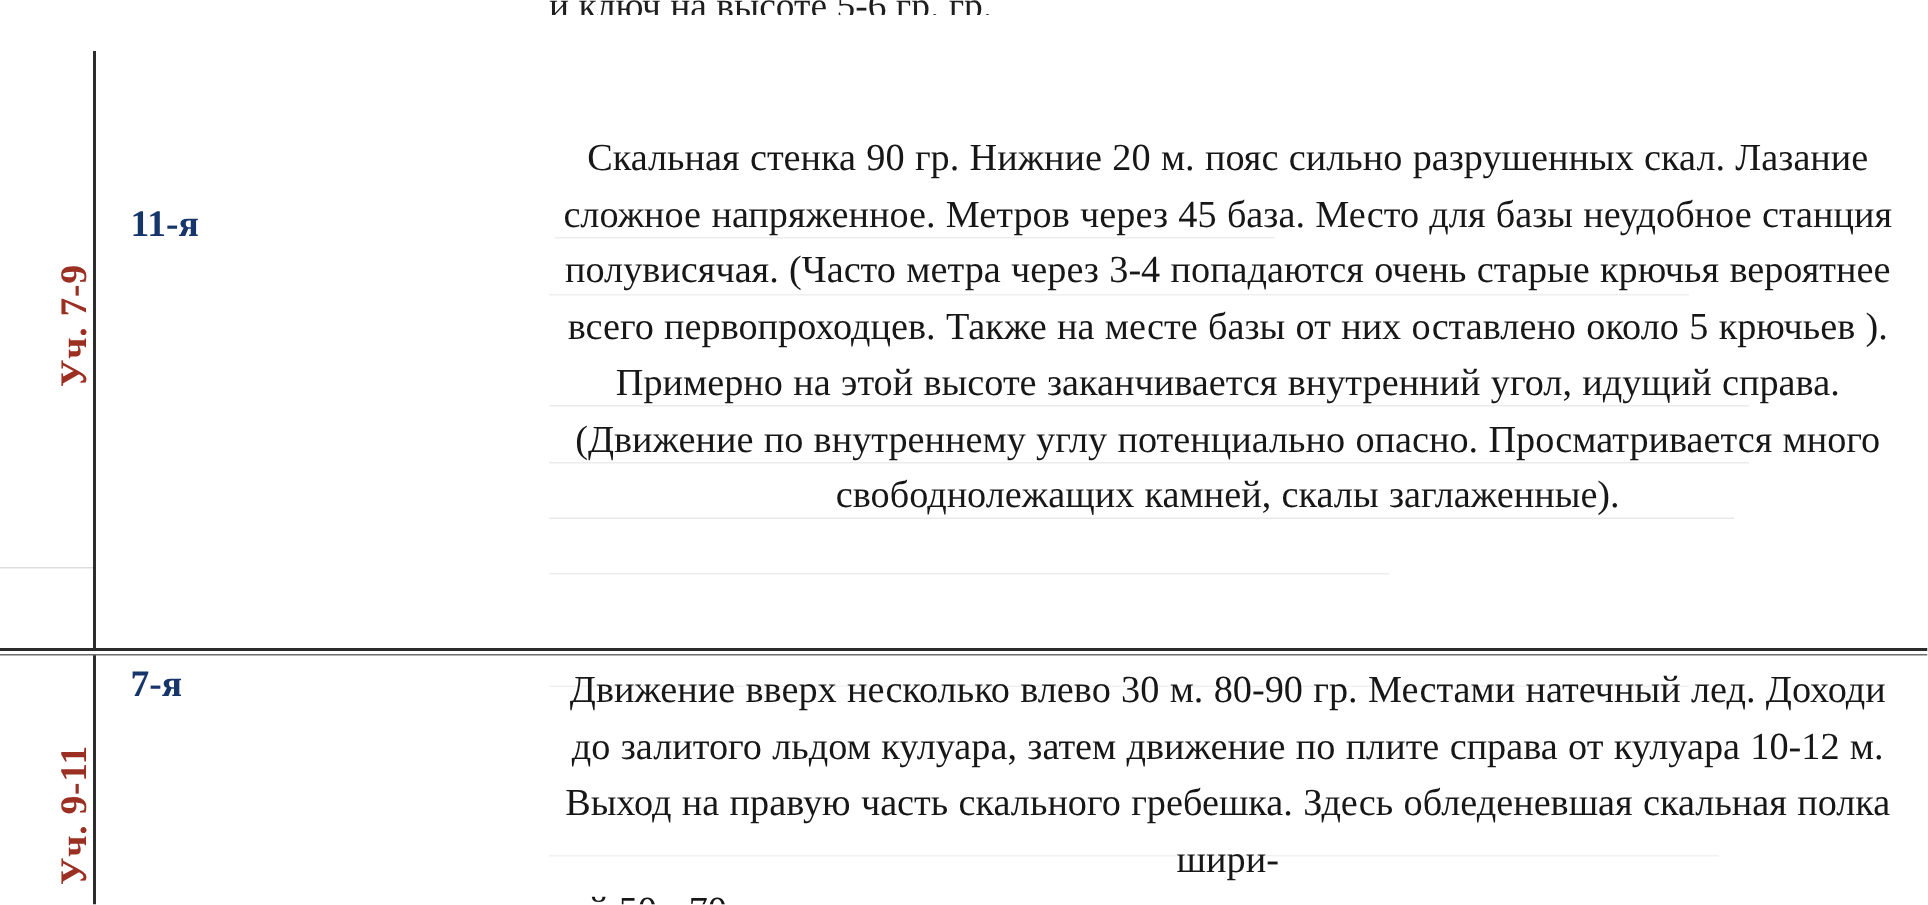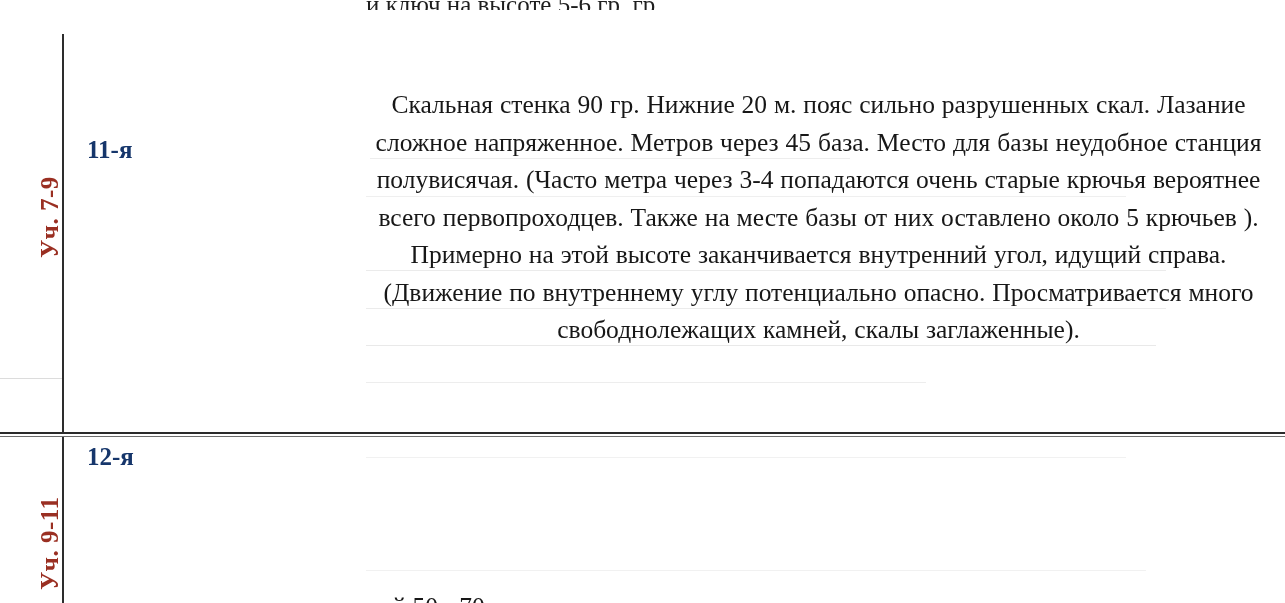--- a/index.html
+++ b/index.html
@@ -159,18 +159,21 @@
   <div class="side-label l1">Уч. 7-9</div>
 
   <div class="sec-num n1">11-я</div>
 
   <div class="body-text b1">
     <p>Скальная стенка 90 гр. Нижние 20 м. пояс сильно разрушенных скал. Лазание сложное напряженное. Метров через 45  база. Место для базы неудобное станция полувисячая. (Часто метра через 3-4 попадаются очень старые крючья вероятнее всего первопроходцев. Также на месте базы от них оставлено около 5 крючьев ). Примерно на этой высоте заканчивается внутренний угол, идущий справа. (Движение по внутреннему углу потенциально опасно. Просматривается много свободнолежащих камней, скалы заглаженные).</p>
   </div>
 
   <div class="side-label l2">Уч. 9-11</div>
 
-  <div class="sec-num n2">12-я</div>
+  <div class="sec-num n2">7-я</div>
 
+  <div class="body-text b2">
+    <p>Движение вверх несколько влево 30 м. 80-90 гр. Местами натечный лед. Доходи до залитого льдом кулуара, затем движение по плите справа от кулуара 10-12 м. Выход на правую часть скального гребешка. Здесь обледеневшая скальная полка шири-</p>
+  </div>
 
   <div class="bottom-fragment">ной 50 - 70</div>
 
 </div>
 
 </body></html>

